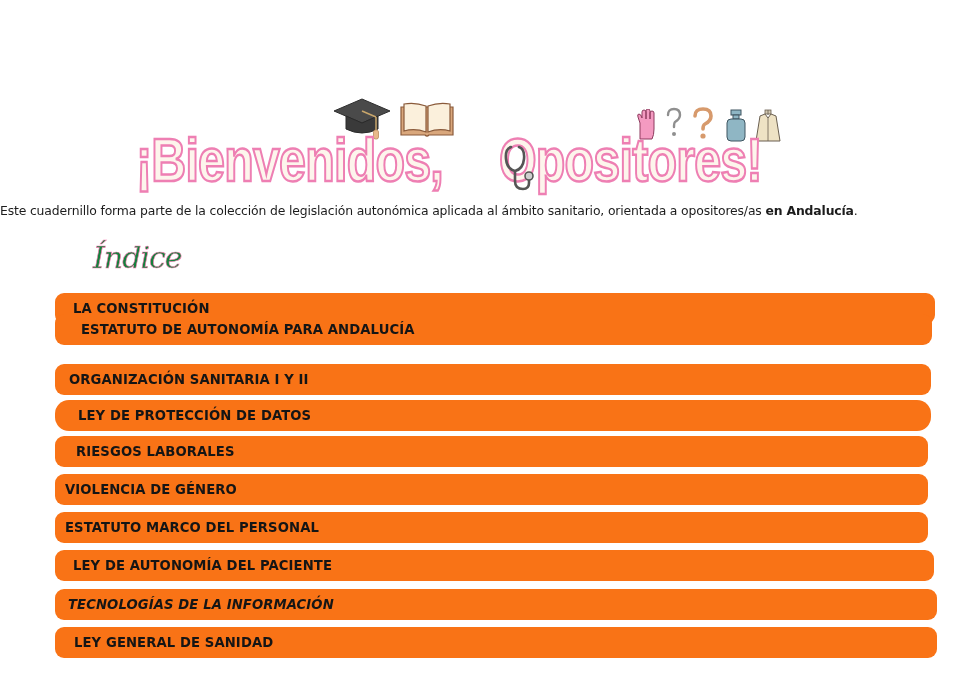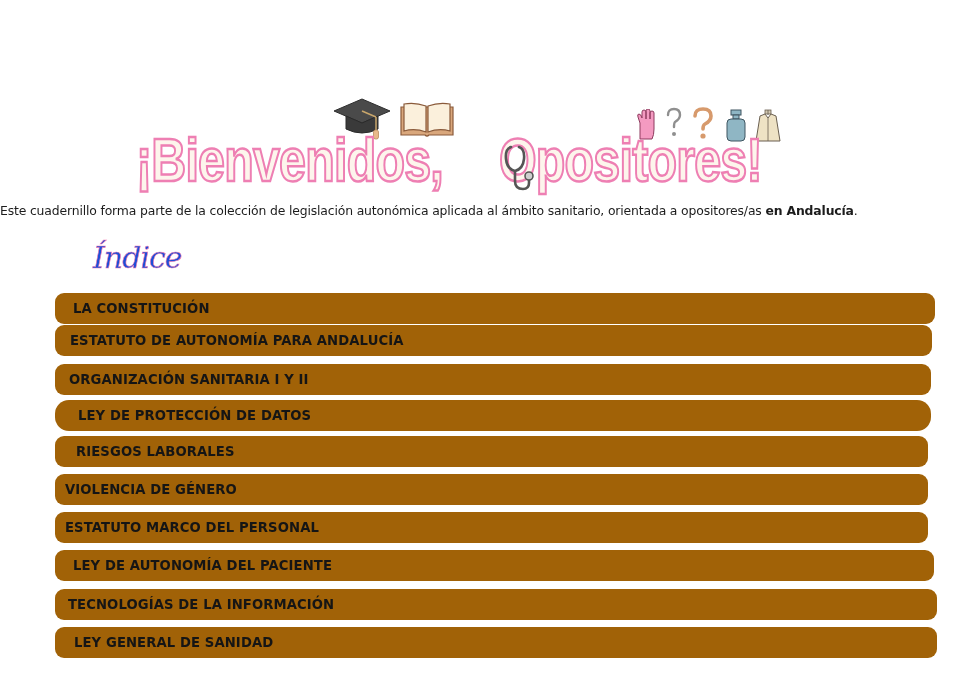--- a/index.html
+++ b/index.html
@@ -56,35 +56,35 @@
     .subtitle b {
       font-weight: bold;
     }
     .indice {
       position: absolute;
       left: 93px;
       top: 240px;
       font-family: "DejaVu Serif", serif;
       font-style: italic;
       font-size: 30px;
-      color: #1d4ed8;
+      color: #15803d;
       -webkit-text-stroke: 0.6px #f27aaf;
       letter-spacing: -1px;
     }
     .toc {
       position: absolute;
       left: 55px;
       top: 293px;
       width: 900px;
     }
     .toc-item {
       position: absolute;
       left: 0;
       height: 31px;
-      background: #a16207;
+      background: #f97316;
       border-radius: 9px;
       box-sizing: border-box;
       display: flex;
       align-items: center;
     }
     .toc-label {
       font-family: "DejaVu Sans", sans-serif;
       font-weight: bold;
       font-size: 13.2px;
       color: #151515;
@@ -148,40 +148,40 @@
 </div>
 
 <div class="subtitle"><span>Este cuadernillo forma parte de la colección de legislación autonómica aplicada al ámbito sanitario, orientada a opositores/as </span><b>en Andalucía</b><span>.</span></div>
 
 <div class="indice">Índice</div>
 
 <div class="toc">
   <div class="toc-item" style="top:0px; width:880px; padding-left:18px;">
     <span class="toc-label">LA CONSTITUCIÓN</span>
   </div>
-  <div class="toc-item" style="top:32px; width:877px; padding-left:15px;">
+  <div class="toc-item" style="top:21px; width:877px; padding-left:26px;">
     <span class="toc-label">ESTATUTO DE AUTONOMÍA PARA ANDALUCÍA</span>
   </div>
   <div class="toc-item" style="top:71px; width:876px; padding-left:14px;align-items:center;">
     <span class="toc-label">ORGANIZACIÓN SANITARIA I Y II</span>
   </div>
   <div class="toc-item" style="top:107px; width:876px; padding-left:23px;border-radius:14px;">
     <span class="toc-label">LEY DE PROTECCIÓN DE DATOS</span>
   </div>
   <div class="toc-item" style="top:143px; width:873px; padding-left:21px;text-align:right;">
     <span class="toc-label">RIESGOS LABORALES</span>
   </div>
   <div class="toc-item" style="top:181px; width:873px; padding-left:10px;">
     <span class="toc-label">VIOLENCIA DE GÉNERO</span>
   </div>
   <div class="toc-item" style="top:219px; width:873px; padding-left:10px;">
     <span class="toc-label">ESTATUTO MARCO DEL PERSONAL</span>
   </div>
   <div class="toc-item" style="top:257px; width:879px; padding-left:18px;">
     <span class="toc-label">LEY DE AUTONOMÍA DEL PACIENTE</span>
   </div>
-  <div class="toc-item" style="top:296px; width:882px; padding-left:13px;">
+  <div class="toc-item" style="top:296px; width:882px; padding-left:13px;font-style:italic;">
     <span class="toc-label">TECNOLOGÍAS DE LA INFORMACIÓN</span>
   </div>
   <div class="toc-item" style="top:334px; width:882px; padding-left:19px;align-items:center;">
     <span class="toc-label">LEY GENERAL DE SANIDAD</span>
   </div>
 </div>
 
 </body></html>

